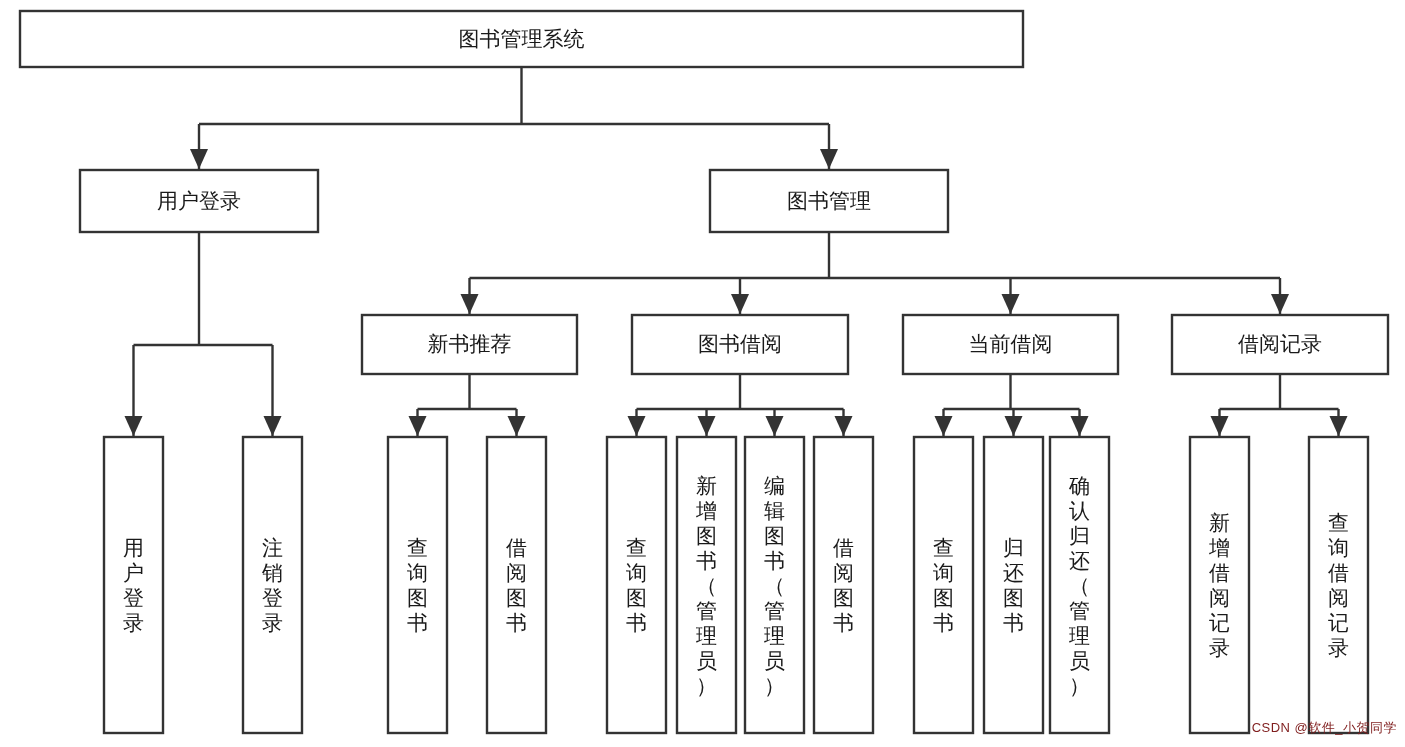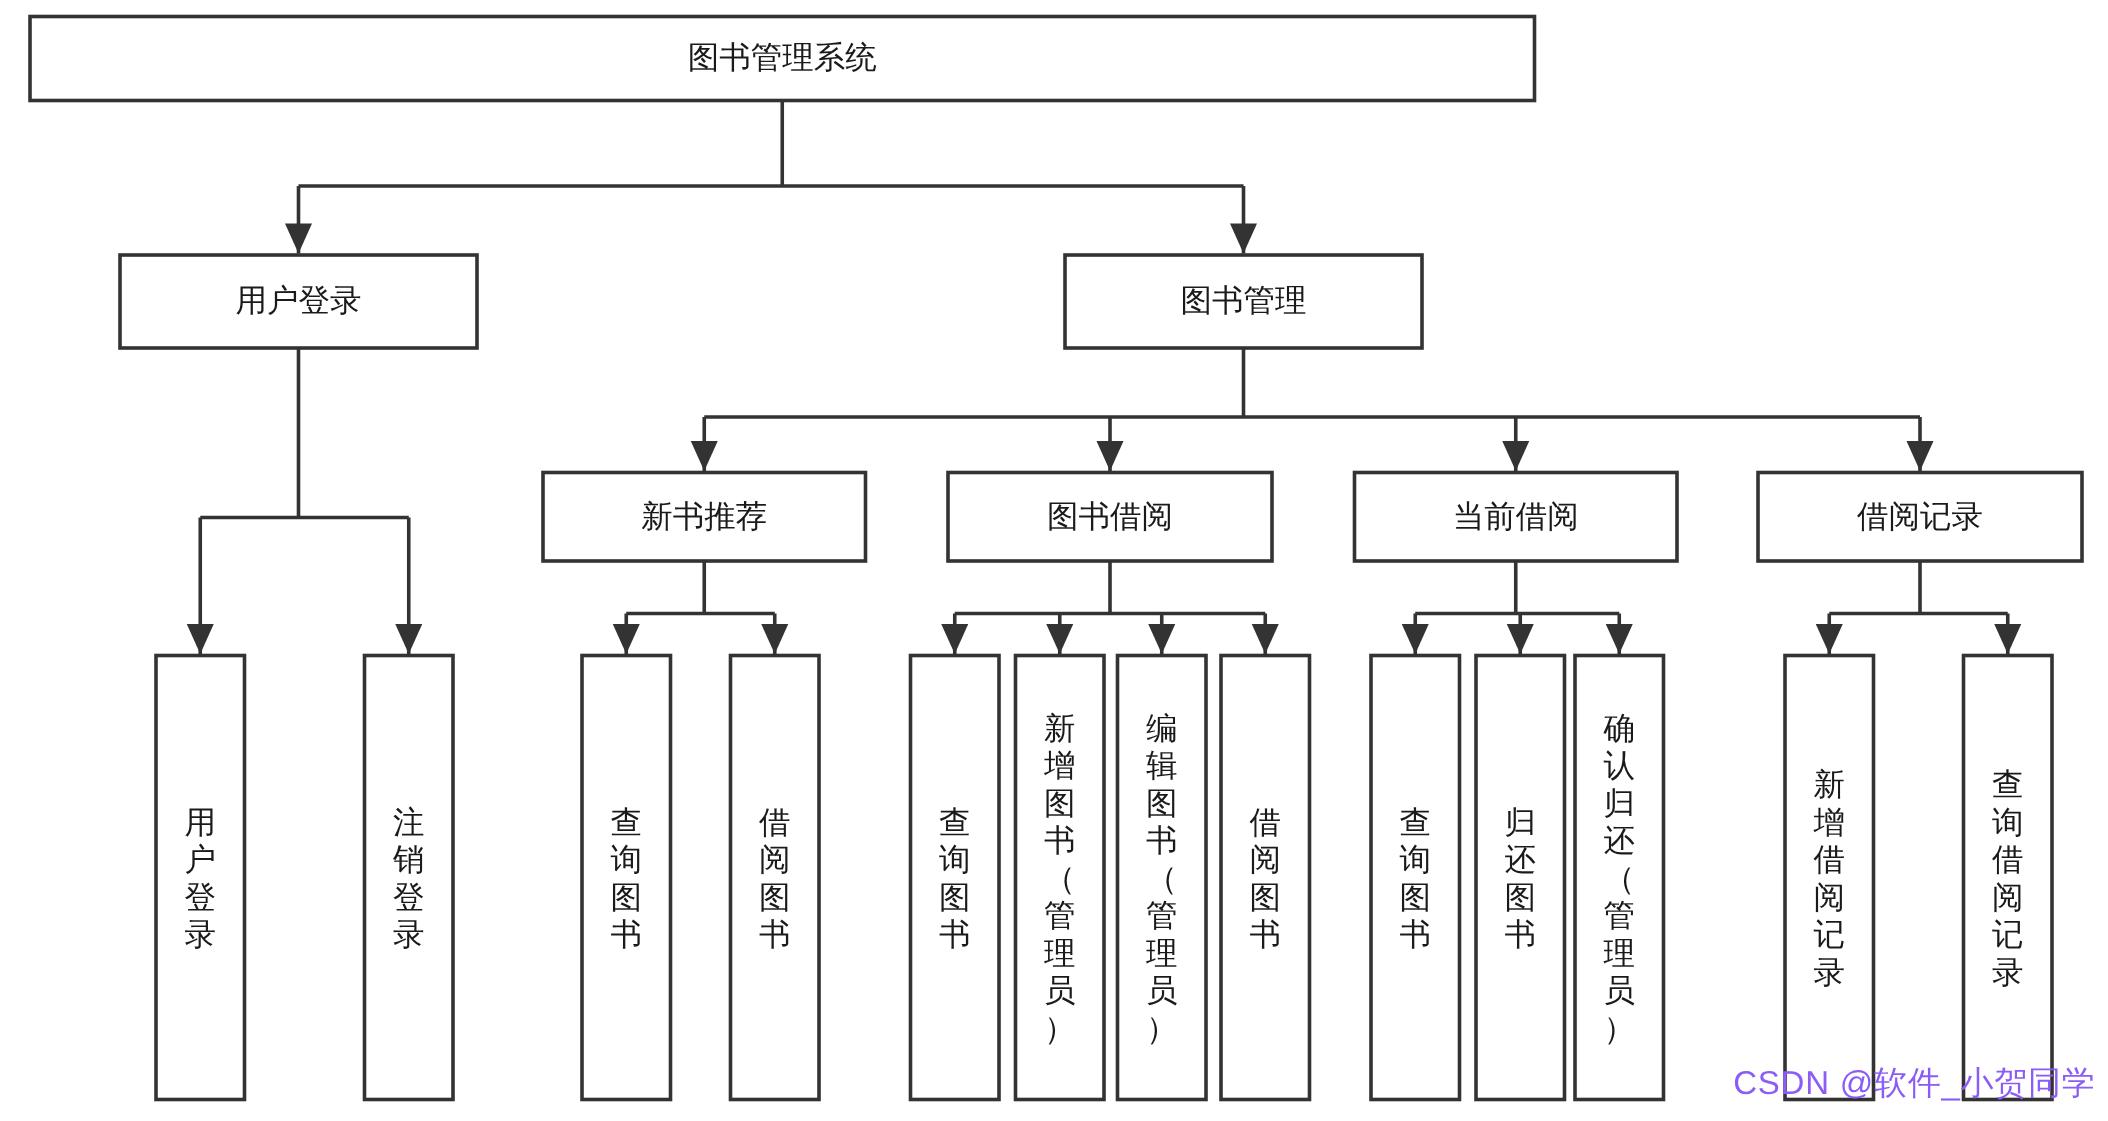--- a/index.html
+++ b/index.html
@@ -51,22 +51,22 @@
   }
   .arrow-head {
     fill: #333333;
     stroke: none;
   }
   .watermark {
     position: absolute;
     right: 8px;
     bottom: 4px;
     font-family: "Liberation Sans", "DejaVu Sans", sans-serif;
-    font-size: 22px;
-    color: #8b5cf6;
+    font-size: 13px;
+    color: #7f1d1d;
     letter-spacing: 0.5px;
     white-space: nowrap;
     pointer-events: none;
   }
 </style>
 </head>
 <body>
 
 <div id="diagram-root">
   <svg id="tree-svg" viewBox="0 0 1405 747">

